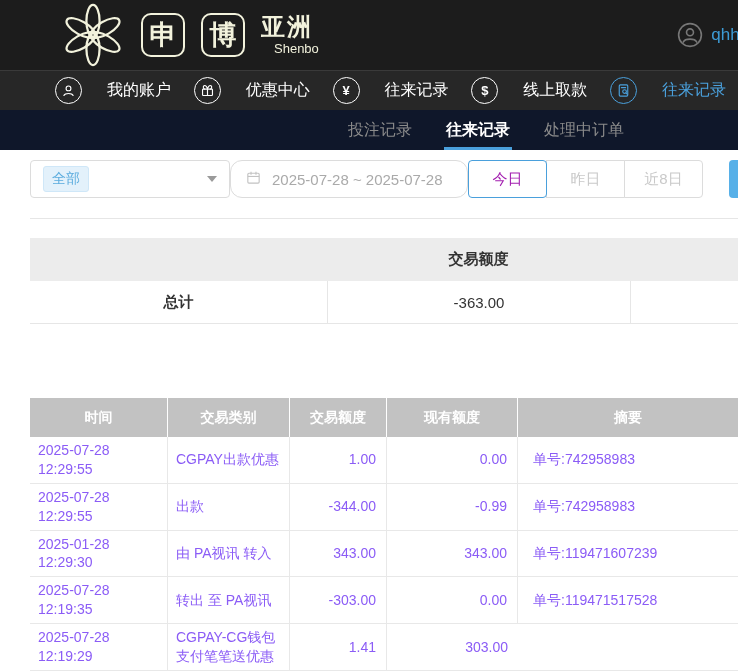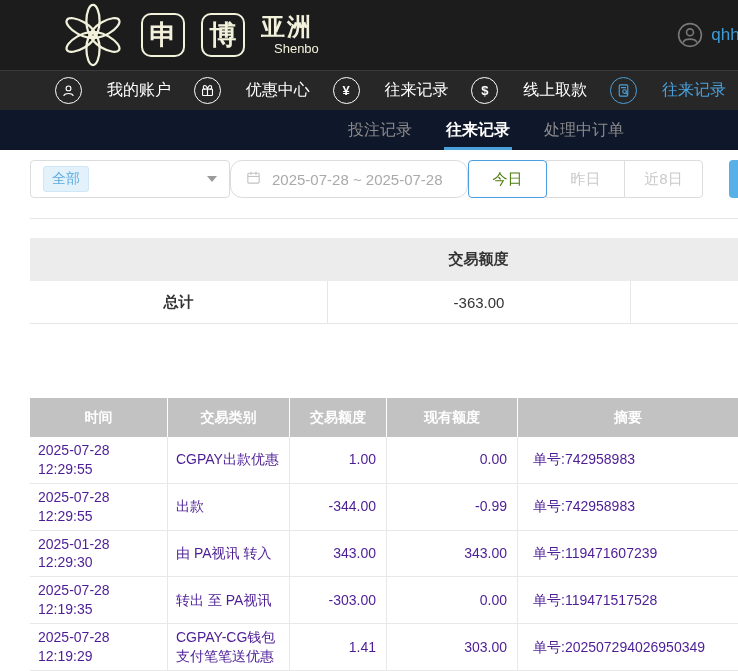--- a/index.html
+++ b/index.html
@@ -58,21 +58,21 @@
     display:flex; align-items:center; gap:10px; padding:0 14px; background:#fff;
     color:#aaa; font-size:15px; cursor:pointer; }
   .cal-icon svg { width:17px; height:17px; stroke:#c2c2c2; fill:none; stroke-width:1.6; }
   .btn-group { display:flex; }
   .qbtn { width:79px; height:38px; background:#fff; border:1px solid #dcdcdc;
     color:#c9c9c9; font-size:15px; display:flex; align-items:center; justify-content:center;
     cursor:pointer; }
   .qbtn:first-child { border-radius:4px 0 0 4px; }
   .qbtn:last-child { border-radius:0 4px 4px 0; }
   .qbtn + .qbtn { margin-left:-1px; }
-  .qbtn.active { border:1px solid #4aa0dc; color:#4d7c0f; border-radius:4px; z-index:2; }
+  .qbtn.active { border:1px solid #4aa0dc; color:#a21caf; border-radius:4px; z-index:2; }
   .search-sliver { margin-left:auto; width:9px; height:38px; background:#57b0e8;
     border-radius:4px 0 0 4px; cursor:pointer; }
 
   .divider { margin:20px 0 0 30px; width:708px; height:0; border-top:1px solid #e6e6e6; }
 
   
   .summary { margin:19px 0 0 30px; width:708px; font-size:15px; }
   .summary-head { height:43px; background:#ececec; display:grid;
     grid-template-columns:297px 303px 1fr; align-items:center; }
   .summary-head .cell { text-align:center; color:#333; font-weight:bold; }
@@ -84,21 +84,21 @@
   .summary-body .lbl { font-weight:bold; }
 
   
   .main-table { margin:74px 0 0 30px; width:708px; font-size:14px; }
   .mt-head { height:39px; background:#c2c2c2; display:grid;
     grid-template-columns:138px 122px 97px 131px 1fr; }
   .mt-head .cell { color:#fff; font-weight:bold; display:flex; align-items:center;
     justify-content:center; border-right:1px solid #fff; }
   .mt-head .cell:last-child { border-right:none; }
   .mt-row { display:grid; grid-template-columns:138px 122px 97px 131px 1fr;
-    border-bottom:1px solid #e8e8e8; min-height:40px; color:#4c1d95; }
+    border-bottom:1px solid #e8e8e8; min-height:40px; color:#8b5cf6; }
   .mt-row .cell { display:flex; align-items:center; padding:4px 8px;
     border-right:1px solid #e8e8e8; line-height:1.35; }
   .mt-row .cell:last-child { border-right:none; padding-left:15px; }
   .mt-row .num { justify-content:flex-end; padding-right:10px; }
 </style>
 </head>
 <body>
 
 <div class="top-header">
   <div class="logo">
@@ -254,21 +254,20 @@
     <div class="cell">转出 至 PA视讯</div>
     <div class="cell num">-303.00</div>
     <div class="cell num">0.00</div>
     <div class="cell">单号:119471517528</div>
   </div>
   <div class="mt-row">
     <div class="cell">2025-07-28 12:19:29</div>
     <div class="cell">CGPAY-CG钱包支付笔笔送优惠</div>
     <div class="cell num">1.41</div>
     <div class="cell num">303.00</div>
-    <div class="cell">单号:202507294026950349</div>
   </div>
   <div class="mt-row">
     <div class="cell">2025-07-28 12:19:29</div>
     <div class="cell">CGPAY支付</div>
     <div class="cell num">300.00</div>
     <div class="cell num">300.00</div>
     <div class="cell">单号:202507294026950349</div>
   </div>
 </div>
 

